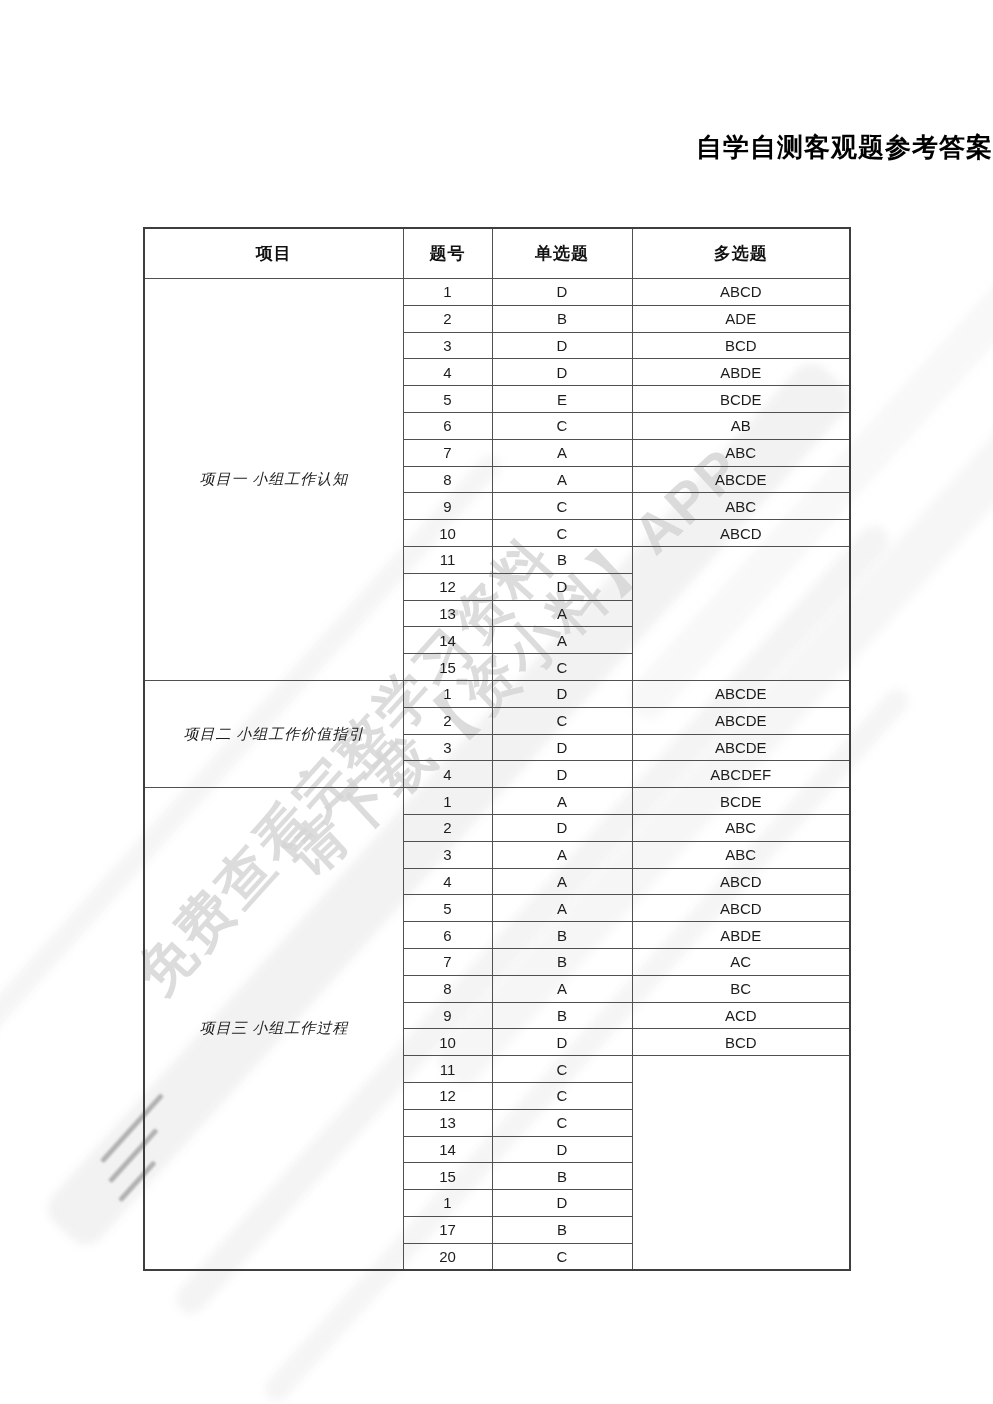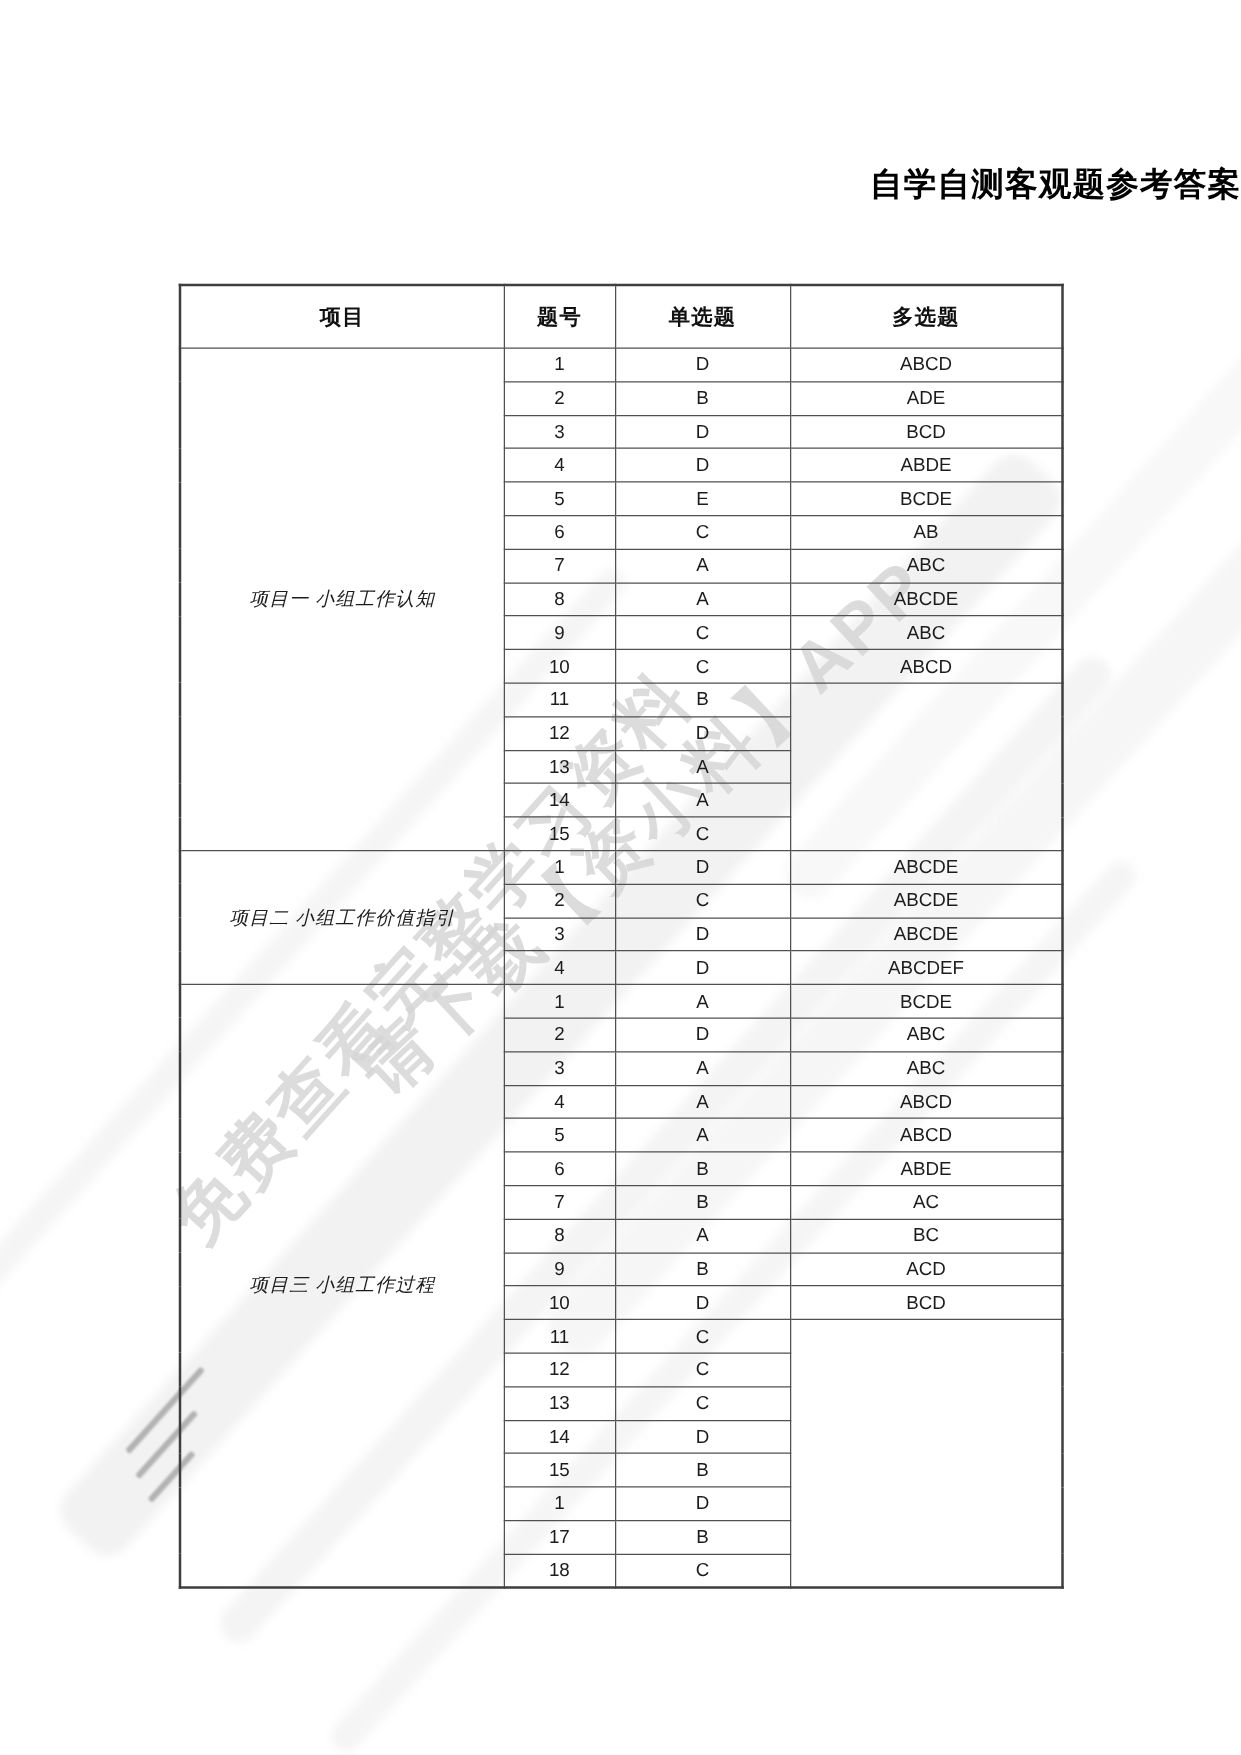--- a/index.html
+++ b/index.html
@@ -329,19 +329,19 @@
         </tr>
         <tr>
           <td>1</td>
           <td>D</td>
         </tr>
         <tr>
           <td>17</td>
           <td>B</td>
         </tr>
         <tr>
-          <td>18</td>
+          <td>20</td>
           <td>C</td>
         </tr>
       </tbody>
   </table>
 
 </div>
 
 </body></html>

